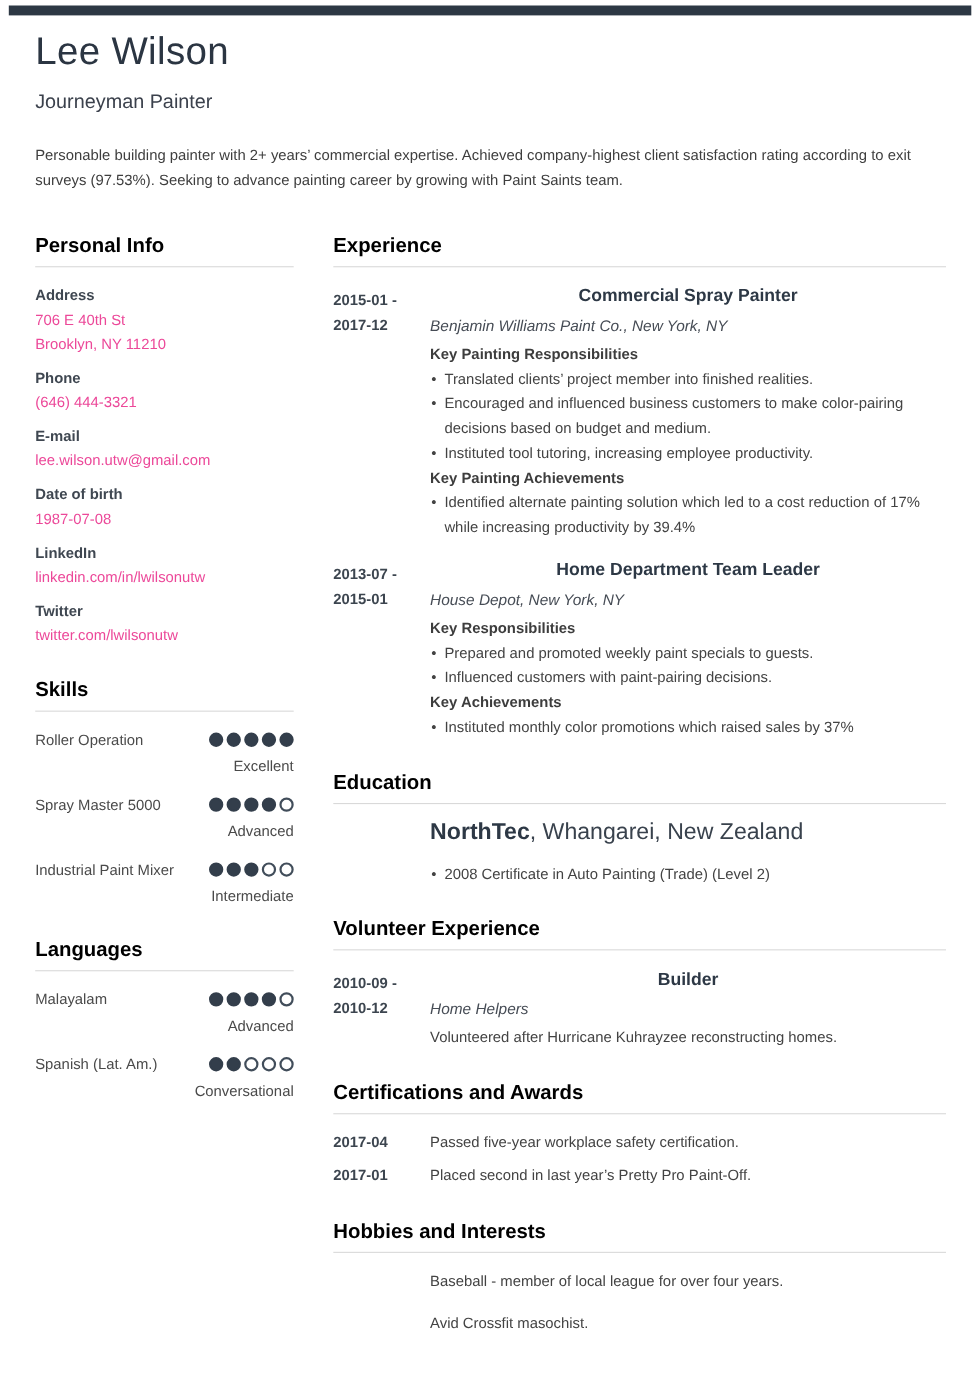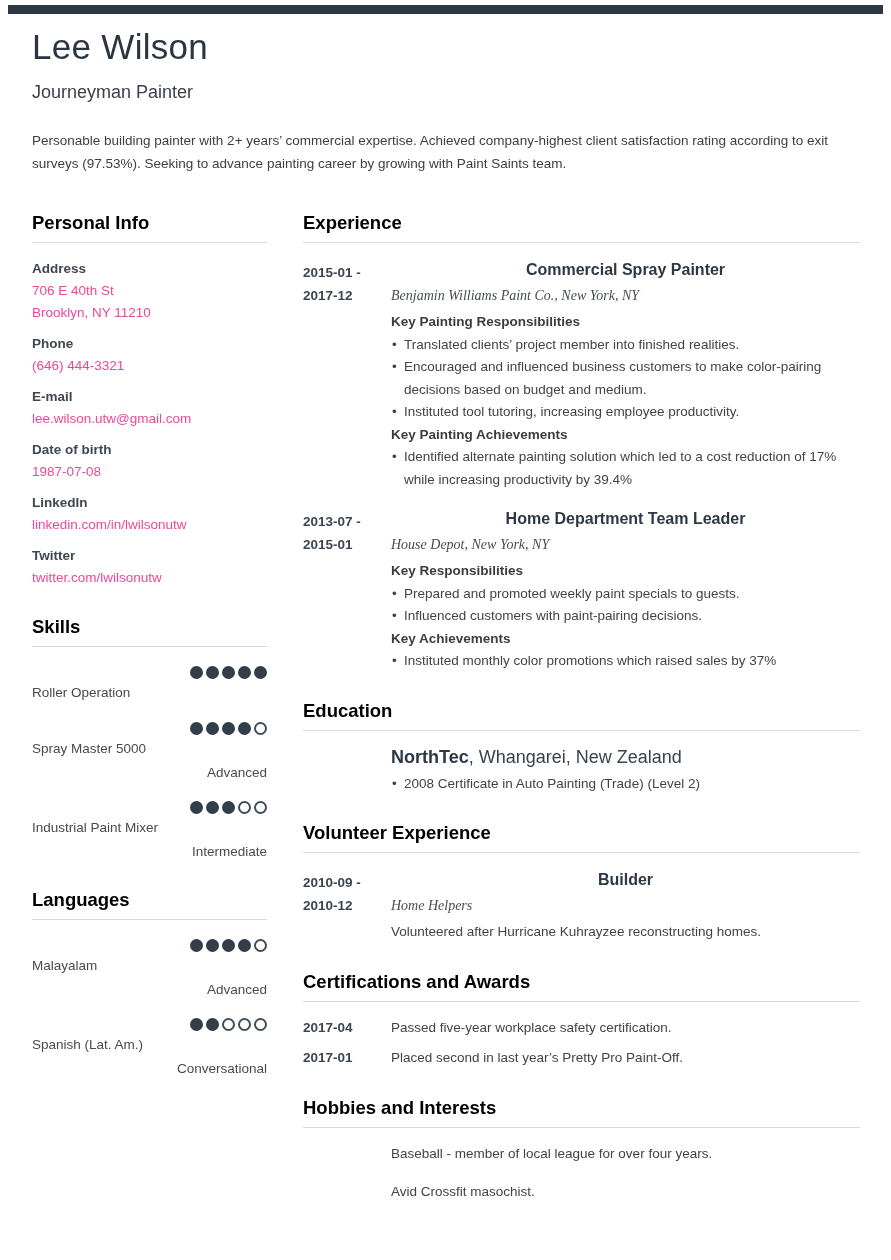--- a/index.html
+++ b/index.html
@@ -35,43 +35,43 @@
   }
 
   
   .pi-item { margin-bottom: 9px; }
   .pi-label { font-weight: 700; font-size: 13.5px; color: #3f4751; line-height: 22px; }
   .pi-value { font-size: 13.5px; color: #ec4899; line-height: 22px; }
 
   
   .skill { margin-bottom: 14px; }
   .skill-row { display: flex; justify-content: space-between; align-items: flex-start; }
-  .skill-name { font-size: 13.5px; color: #4a4a4a; line-height: 22px; max-width: 145px; margin-top: 20px; }
+  .skill-name { font-size: 13.5px; color: #4a4a4a; line-height: 22px; max-width: 145px; }
   .dots { display: flex; gap: 3px; padding-top: 4px; }
   .dot { width: 13px; height: 13px; border-radius: 50%; border: 2px solid #414d5a; background: #ffffff; }
   .dot.filled { background: #333e4b; border-color: #333e4b; }
   .skill-level { text-align: right; font-size: 13.5px; color: #4a4a4a; line-height: 21px; margin-top: 2px; }
 
   
   .entry { display: grid; grid-template-columns: 88px 1fr; margin-bottom: 16px; }
   .entry:last-child { margin-bottom: 0; }
   .dates { font-size: 13.5px; font-weight: 700; color: #3c454f; line-height: 23px; padding-top: 3px; }
   .entry-title { font-size: 16px; font-weight: 700; color: #2d3845; line-height: 23px; margin-bottom: 4px; text-align: center; }
-  .entry-company { font-size: 14px; font-style: italic; color: #464c55; line-height: 22px; margin-bottom: 4px; font-family: Liberation Serif, serif; }
+  .entry-company { font-size: 14px; font-style: italic; color: #464c55; line-height: 22px; margin-bottom: 4px; }
   .key-heading { font-size: 13.5px; font-weight: 700; color: #3d3d3d; line-height: 22.5px; }
   ul.bullets { list-style: none; }
   ul.bullets li {
     position: relative; padding-left: 13px;
     font-size: 13.5px; color: #434343; line-height: 22.5px;
   }
   ul.bullets li::before { content: "•"; position: absolute; left: 1px; color: #434343; }
   .plain-line { font-size: 13.5px; color: #434343; line-height: 22.5px; }
 
   
-  .school-line { font-size: 18px; color: #39424d; line-height: 22px; margin-bottom: 5px; }
+  .school-line { font-size: 21px; color: #39424d; line-height: 22px; margin-bottom: 16px; }
   .school-name { font-weight: 700; color: #2d3845; }
 
   
   .cert-row { display: grid; grid-template-columns: 88px 1fr; margin-bottom: 8px; }
   .cert-date { font-size: 13.5px; font-weight: 700; color: #3c454f; line-height: 22.5px; }
   .cert-text { font-size: 13.5px; color: #434343; line-height: 22.5px; }
 
   
   .hobby-line { font-size: 13.5px; color: #434343; line-height: 22.5px; margin-bottom: 8px; }
 </style>
@@ -129,20 +129,21 @@
           <div class="skill-row">
             <div class="skill-name">Roller Operation</div>
             <div class="dots">
                 <span class="dot filled"></span>
                 <span class="dot filled"></span>
                 <span class="dot filled"></span>
                 <span class="dot filled"></span>
                 <span class="dot filled"></span>
               </div>
           </div>
+          <div class="skill-level">Excellent</div>
         </div>
         <div class="skill">
           <div class="skill-row">
             <div class="skill-name">Spray Master 5000</div>
             <div class="dots">
                 <span class="dot filled"></span>
                 <span class="dot filled"></span>
                 <span class="dot filled"></span>
                 <span class="dot filled"></span>
                 <span class="dot"></span>

